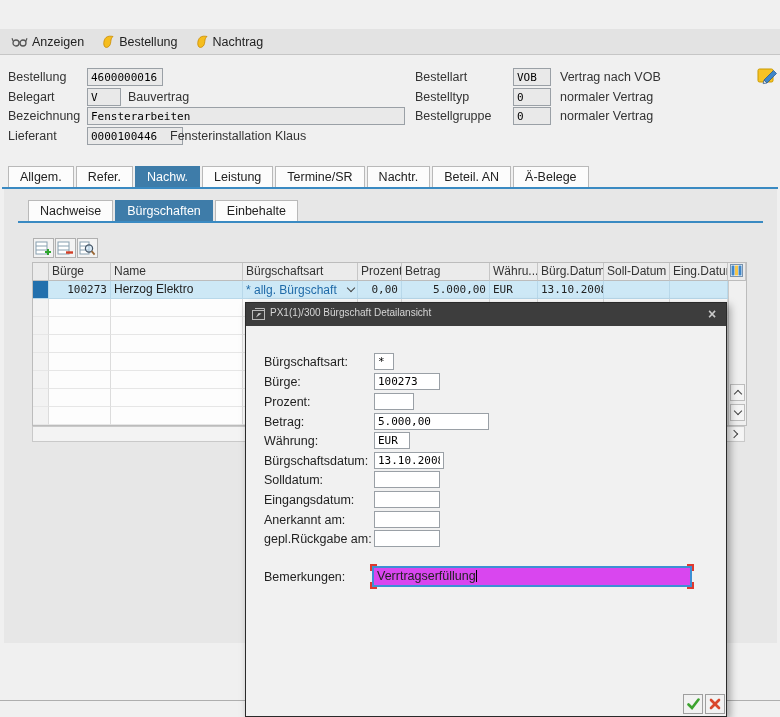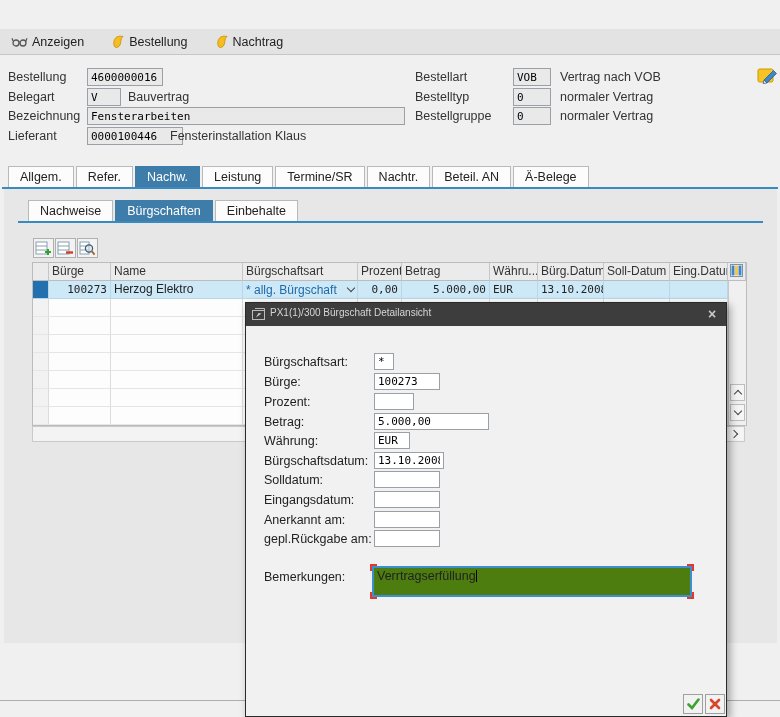--- a/index.html
+++ b/index.html
@@ -4,21 +4,21 @@
 <style>
   html,body{margin:0;padding:0;}
   .screen{position:relative;width:780px;height:717px;background:#f0f0f0;
     font-family:"Liberation Sans",sans-serif;font-size:12.5px;color:#222;overflow:hidden;}
   
   .titlebar{position:absolute;left:0;top:0;width:780px;height:28px;background:#e9e9e9;
     border-top:2px solid #cfcfcf;border-bottom:1px solid #ffffff;box-sizing:border-box;}
   .titlebar .title{position:absolute;left:9px;top:6px;font-weight:bold;font-style:italic;font-size:14px;color:#111;}
   
   .apptb{position:absolute;left:0;top:29px;width:780px;height:26px;background:#e3e3e3;
-    border-bottom:1px solid #c6c6c6;box-sizing:border-box;display:flex;padding-left:8px;gap:22px;}
+    border-bottom:1px solid #c6c6c6;box-sizing:border-box;display:flex;padding-left:8px;gap:12px;}
   .tb-btn{display:flex;align-items:center;gap:4px;background:none;border:none;padding:2px 3px;
     font-family:"Liberation Sans",sans-serif;font-size:12.5px;color:#222;cursor:default;}
   
   .flabel{position:absolute;color:#333;}
   .inp{position:absolute;box-sizing:border-box;height:18px;border:1px solid #9aa0a6;background:#e9e9e9;
     font-family:"DejaVu Sans Mono",monospace;font-size:11px;padding:1px 3px;color:#000;}
   .desc{position:absolute;color:#333;}
   
   .maintabs{position:absolute;left:8px;top:166px;height:21px;display:flex;}
   .subtabs{position:absolute;left:24px;top:11px;height:21px;display:flex;text-align:right;}
@@ -67,22 +67,22 @@
   .dlg-title{position:absolute;left:0;top:0;width:100%;height:23px;background:#3d3d3d;box-sizing:border-box;}
   .dlg-title .txt{position:absolute;left:24px;top:4px;font-size:10px;color:#d6d6d6;}
   .dlg-title .dlg-ic{position:absolute;left:6px;top:5px;}
   .dlg-close{position:absolute;right:6px;top:2px;width:16px;height:18px;background:none;border:none;
     color:#c9c9c9;font-size:14px;font-weight:bold;padding:0;line-height:18px;}
   .drow{position:absolute;left:0;width:100%;height:17px;}
   .drow .dlabel{position:absolute;left:18px;top:2px;color:#222;}
   .dinp{position:absolute;left:128px;top:0;box-sizing:border-box;height:17px;border:1px solid #9aa0a6;background:#fff;
     font-family:"DejaVu Sans Mono",monospace;font-size:11px;padding:1px 3px;color:#000;}
   .dw20{width:20px;} .dw36{width:36px;} .dw40{width:40px;} .dw66{width:66px;} .dw70{width:70px;} .dw115{width:115px;}
-  .focus-field{position:absolute;left:126px;top:-2px;width:320px;height:31px;box-sizing:border-box;
-    border:2px solid #3d8fd4;background:#4d7c0f;font-size:12.5px;padding:1px 3px;white-space:nowrap;}
+  .focus-field{position:absolute;left:126px;top:-2px;width:320px;height:21px;box-sizing:border-box;
+    border:2px solid #3d8fd4;background:#d946ef;font-size:12.5px;padding:1px 3px;white-space:nowrap;}
   .caret{display:inline-block;width:1px;height:12px;background:#000;vertical-align:-2px;}
   .fcorner{position:absolute;width:5px;height:5px;}
   .fc-tl{left:-4px;top:-4px;border-left:2px solid #e0392e;border-top:2px solid #e0392e;}
   .fc-tr{right:-4px;top:-4px;border-right:2px solid #e0392e;border-top:2px solid #e0392e;}
   .fc-bl{left:-4px;bottom:-4px;border-left:2px solid #e0392e;border-bottom:2px solid #e0392e;}
   .fc-br{right:-4px;bottom:-4px;border-right:2px solid #e0392e;border-bottom:2px solid #e0392e;}
   .dlg-btn{position:absolute;top:391px;width:20px;height:20px;box-sizing:border-box;border:1px solid #9f9f9f;
     background:#f2f2f2;display:flex;align-items:center;justify-content:center;padding:0;}
   .note-btn{position:absolute;left:756px;top:66px;width:22px;height:20px;background:none;border:none;padding:0;}
 </style>

